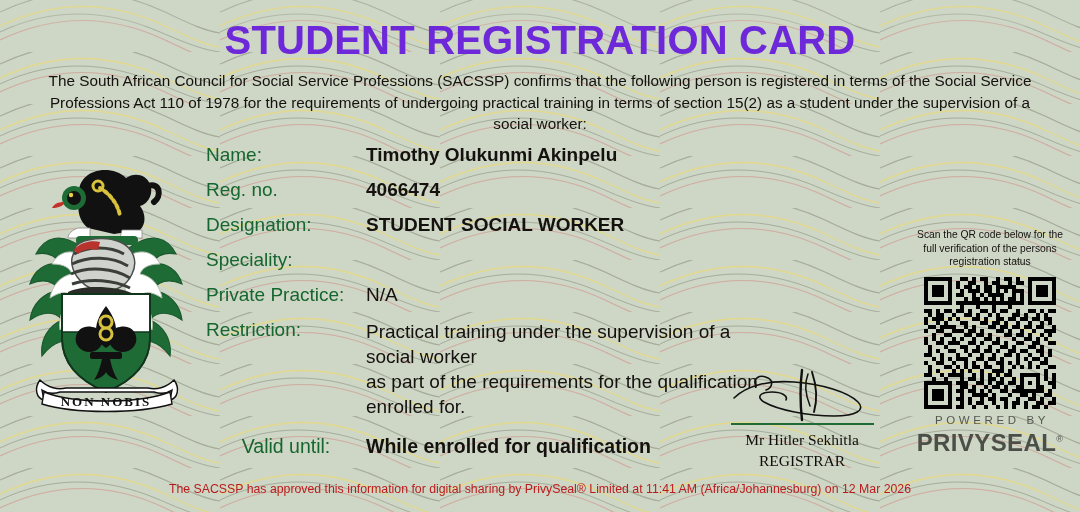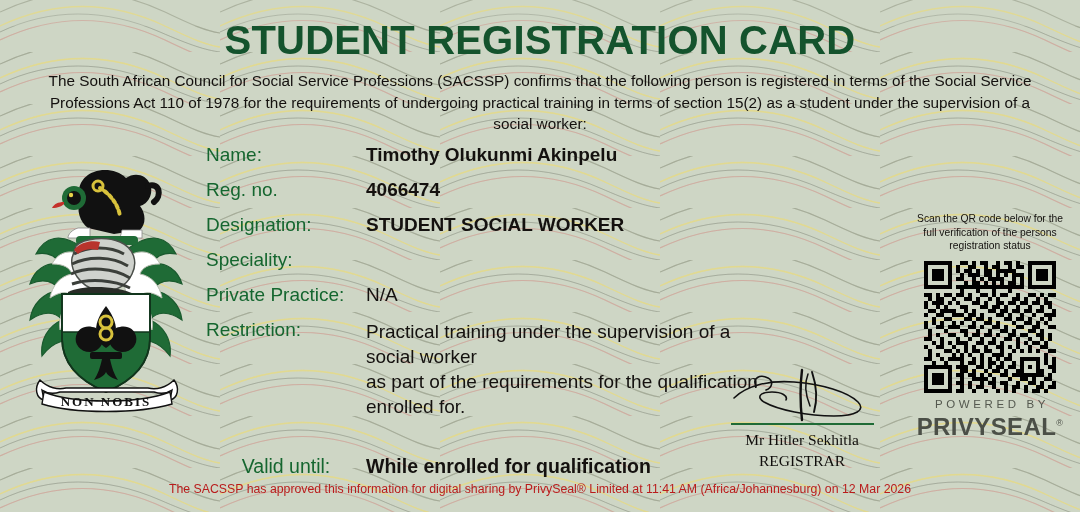--- a/index.html
+++ b/index.html
@@ -31,21 +31,21 @@
   
   .title {
     position: absolute;
     top: 18px;
     left: 0;
     width: 1080px;
     text-align: center;
     font-size: 40px;
     font-weight: bold;
     letter-spacing: 0.2px;
-    color: #14532d;
+    color: #6d28d9;
     z-index: 3;
   }
 
   .subtitle {
     position: absolute;
     top: 70px;
     left: 30px;
     width: 1020px;
     text-align: center;
     font-size: 15.3px;
@@ -90,21 +90,21 @@
 
   .field-value {
     color: #14110f;
     font-size: 19px;
     line-height: 22px;
     white-space: pre-line;
   }
 
   .field-value.bold { font-weight: bold; }
 
-  .row-restriction { margin-bottom: 36px; }
+  .row-restriction { margin-bottom: 16px; }
   .row-restriction .field-value { line-height: 25px; }
   .row-valid .field-label,
   .row-valid .field-value { font-size: 19.5px; text-align: center; }
 
   
   .signature-block {
     position: absolute;
     left: 716px;
     top: 368px;
     width: 172px;
@@ -130,21 +130,21 @@
     font-weight: normal;
     color: #100e0c;
     font-size: 15.5px;
     line-height: 21px;
   }
 
   
   .qr-panel {
     position: absolute;
     left: 900px;
-    top: 212px;
+    top: 228px;
     width: 180px;
     z-index: 3;
   }
 
   .qr-caption {
     text-align: center;
     font-size: 10.3px;
     line-height: 13.5px;
     color: #14110f;
     width: 160px;

